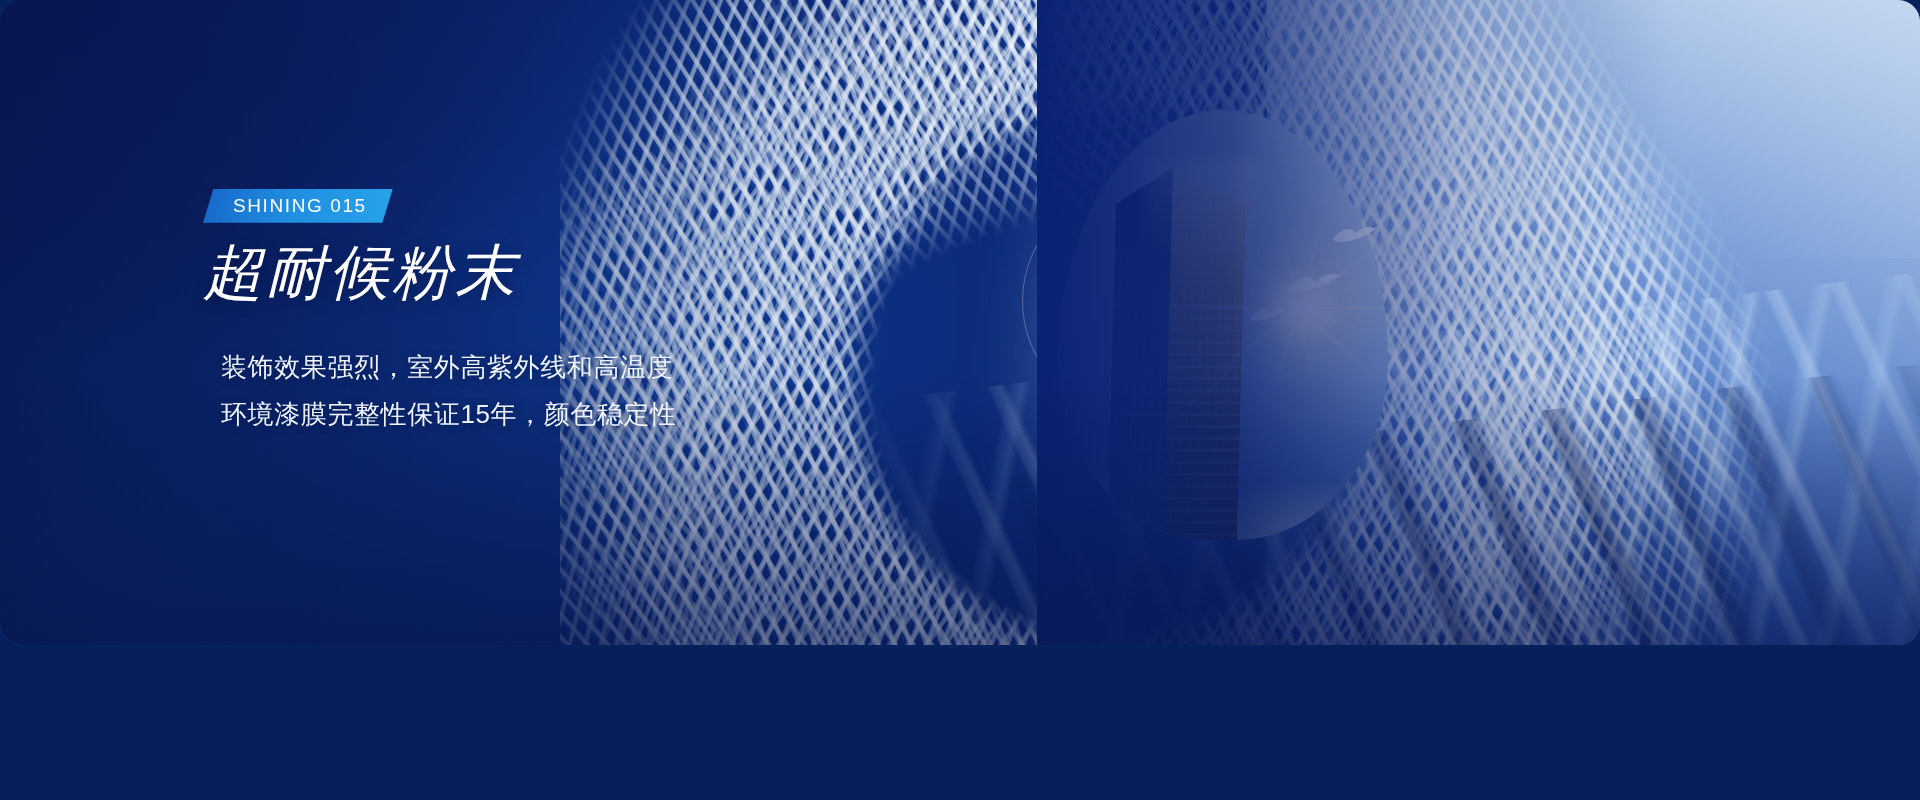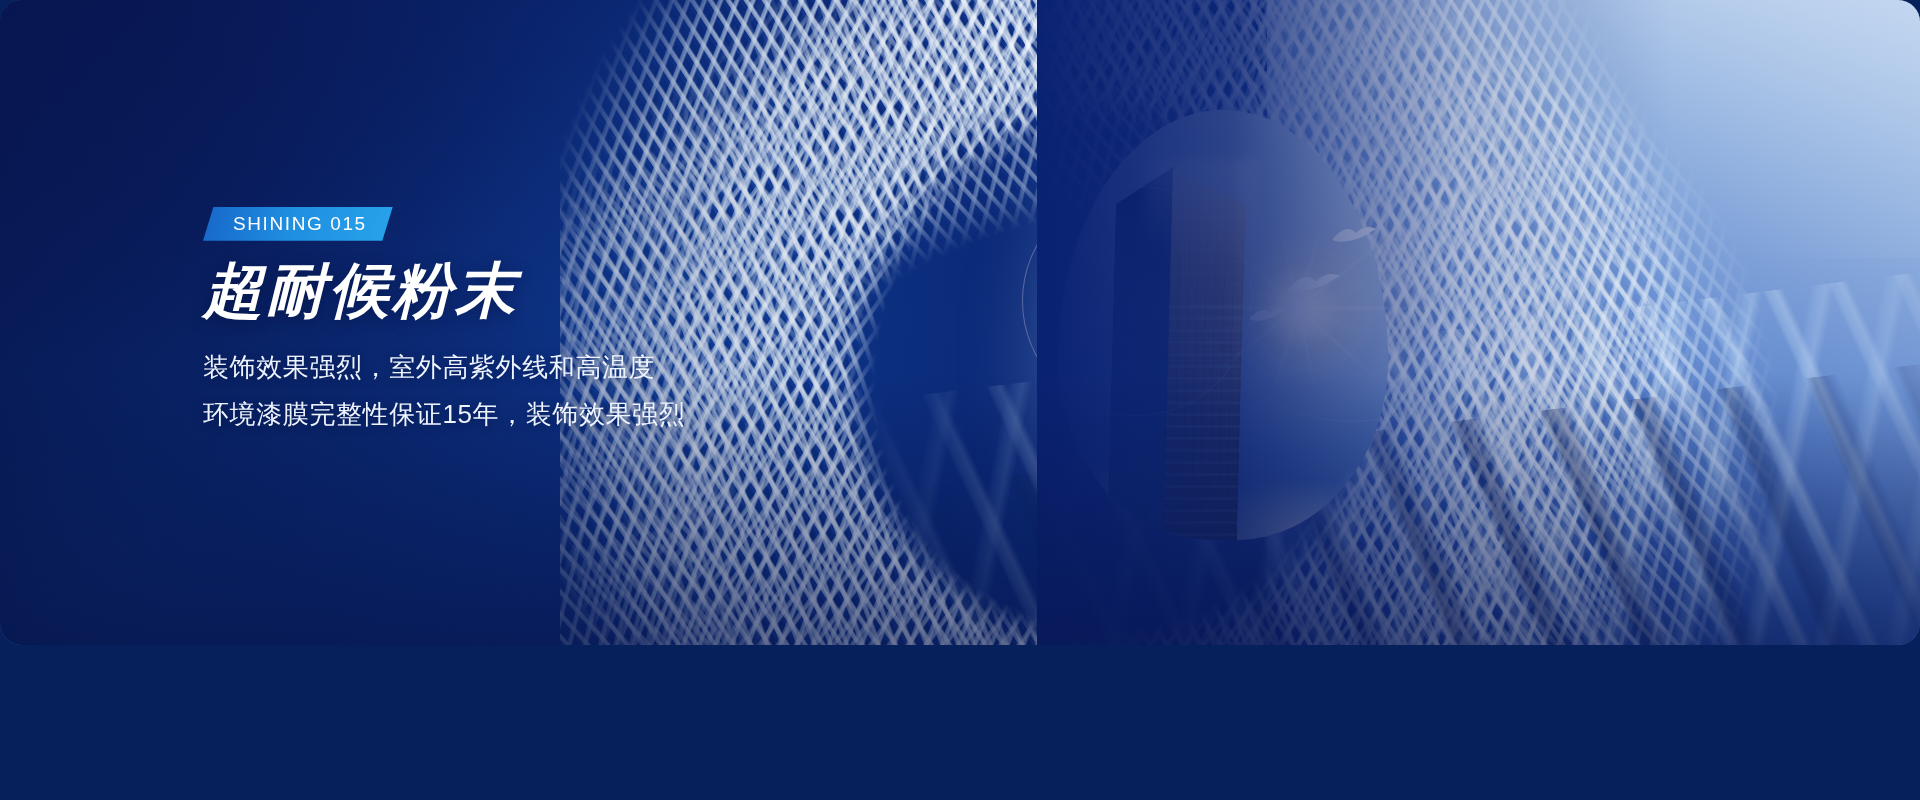--- a/index.html
+++ b/index.html
@@ -220,28 +220,28 @@
     font-size:19px;
     letter-spacing:1.6px;
     line-height:1;
     background:linear-gradient(100deg,#1767c9 0%,#1f8ee0 45%,#27a3ea 100%);
     clip-path:polygon(5.5% 0, 100% 0, 94.5% 100%, 0 100%);
   }
   .headline{
     margin:0 0 22px 0;
     color:#ffffff;
     font-size:60px;
-    font-weight:bold;
+    font-weight:normal;
     font-style:italic;
     letter-spacing:3px;
     line-height:1.05;
     text-shadow:0 3px 14px rgba(2,12,48,.45);
   }
   .desc{
-    margin:0;
+    margin:18px;
     color:#eef4ff;
     font-size:26px;
     line-height:1.82;
     letter-spacing:.6px;
     max-width:520px;
     text-shadow:0 2px 9px rgba(3,14,52,.45);
   }
   .desc span{display:block;white-space:nowrap;}
 </style>
 </head>
@@ -307,17 +307,17 @@
   <div class="vig-bottom"></div>
   <div class="vig-topright"></div>
 
   <div class="content">
     <div class="badge">SHINING 015</div>
 
     <h1 class="headline">超耐候粉末</h1>
 
     <p class="desc">
       <span>装饰效果强烈，室外高紫外线和高温度</span>
-      <span>环境漆膜完整性保证15年，装饰效果强烈</span>
+      <span>环境漆膜完整性保证15年，颜色稳定性</span>
     </p>
   </div>
 
 </div>
 
 </body></html>

